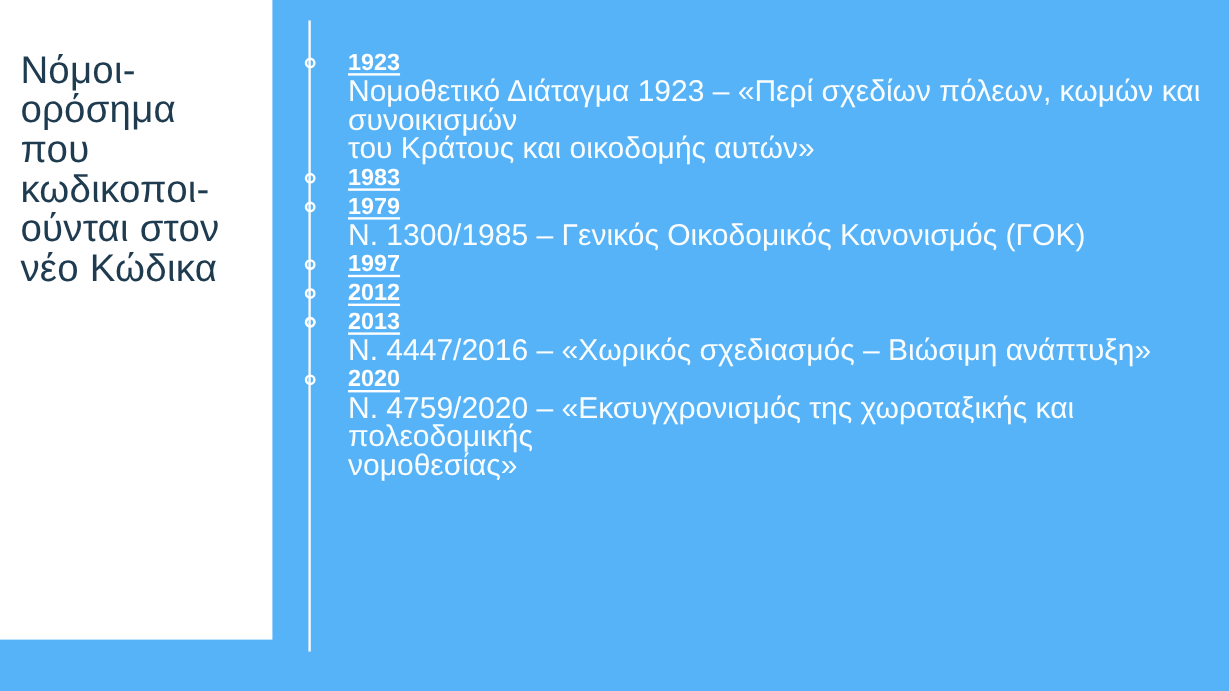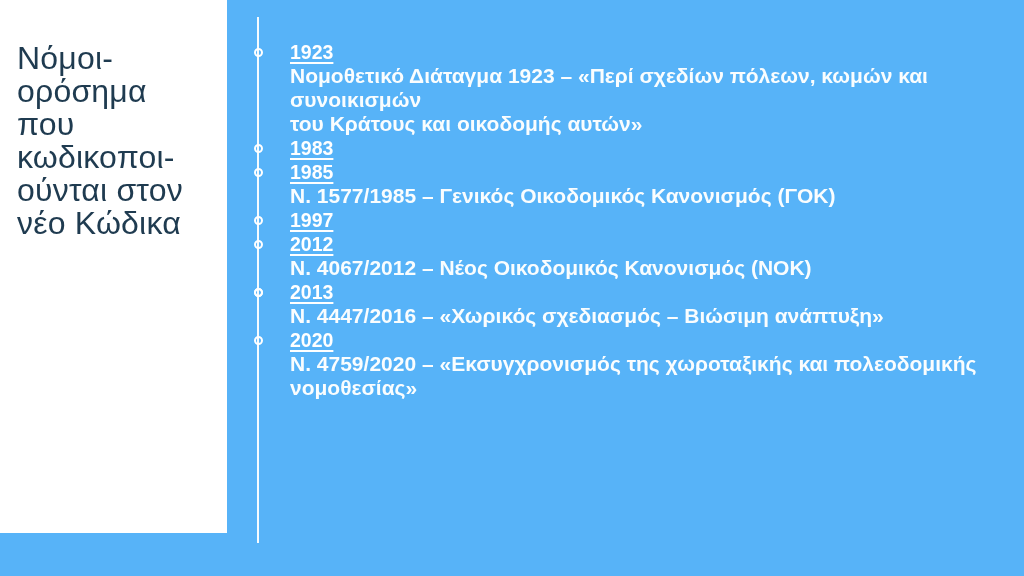--- a/index.html
+++ b/index.html
@@ -63,25 +63,24 @@
   .year {
     font-size: 19.5px;
     line-height: 24px;
     font-weight: bold;
     color: #FFFFFF;
     text-decoration: underline;
     text-decoration-thickness: 2px;
     text-underline-offset: 3px;
   }
   .desc {
-    font-size: 21px;
+    font-size: 25px;
     line-height: 24px;
     color: #FAFDFE;
     white-space: pre-line;
-    font-weight: bold;
   }
 </style>
 </head>
 <body>
 
 <div class="title-panel">
   <div class="slide-title">Νόμοι-
 ορόσημα
 που
 κωδικοποι-
@@ -100,33 +99,32 @@
 του Κράτους και οικοδομής αυτών»</div>
   </div>
 
   <div class="entry">
     <span class="marker"></span>
     <div class="year">1983</div>
   </div>
 
   <div class="entry">
     <span class="marker"></span>
-    <div class="year">1985</div>
-    <div class="desc">Ν. 1577/1985 – Γενικός Οικοδομικός Κανονισμός (ΓΟΚ)</div>
+    <div class="year">1979</div>
+    <div class="desc">Ν. 1300/1985 – Γενικός Οικοδομικός Κανονισμός (ΓΟΚ)</div>
   </div>
 
   <div class="entry">
     <span class="marker"></span>
     <div class="year">1997</div>
   </div>
 
   <div class="entry">
     <span class="marker"></span>
     <div class="year">2012</div>
-    <div class="desc">Ν. 4067/2012 – Νέος Οικοδομικός Κανονισμός (ΝΟΚ)</div>
   </div>
 
   <div class="entry">
     <span class="marker"></span>
   </div>
 
   <div class="entry">
     <span class="marker"></span>
     <div class="year">2013</div>
     <div class="desc">Ν. 4447/2016 – «Χωρικός σχεδιασμός – Βιώσιμη ανάπτυξη»</div>

